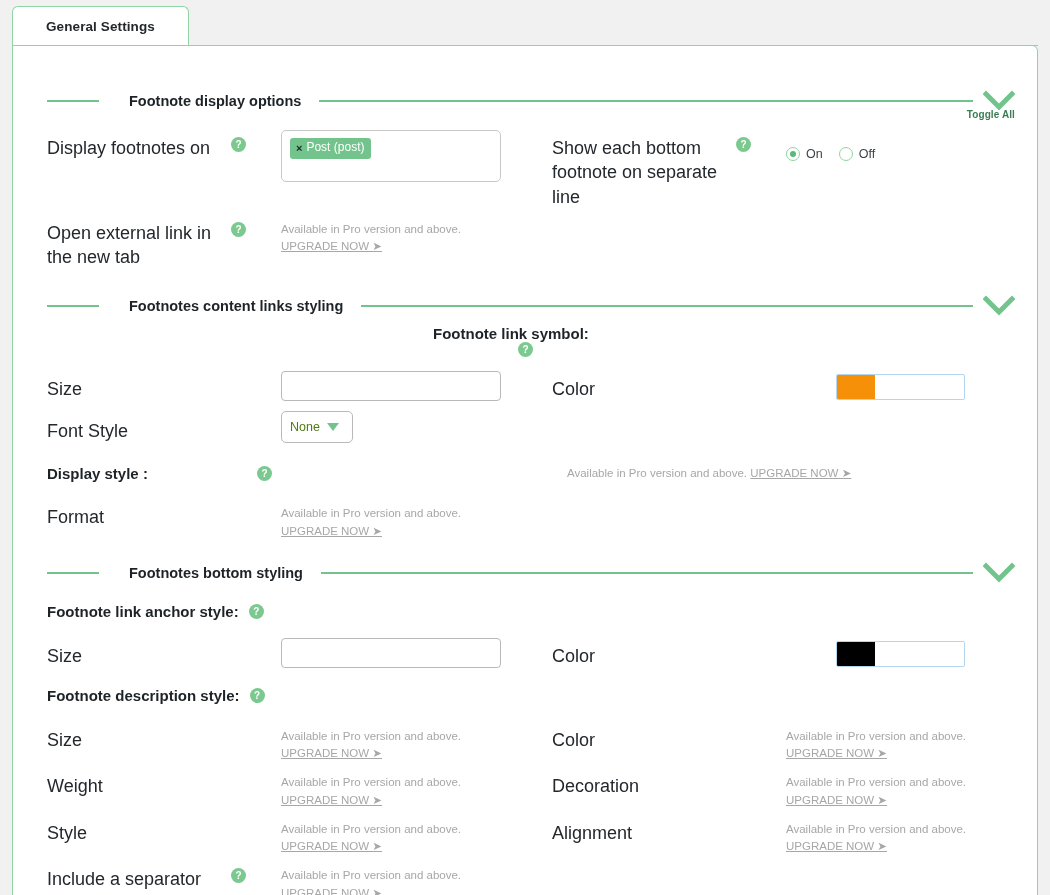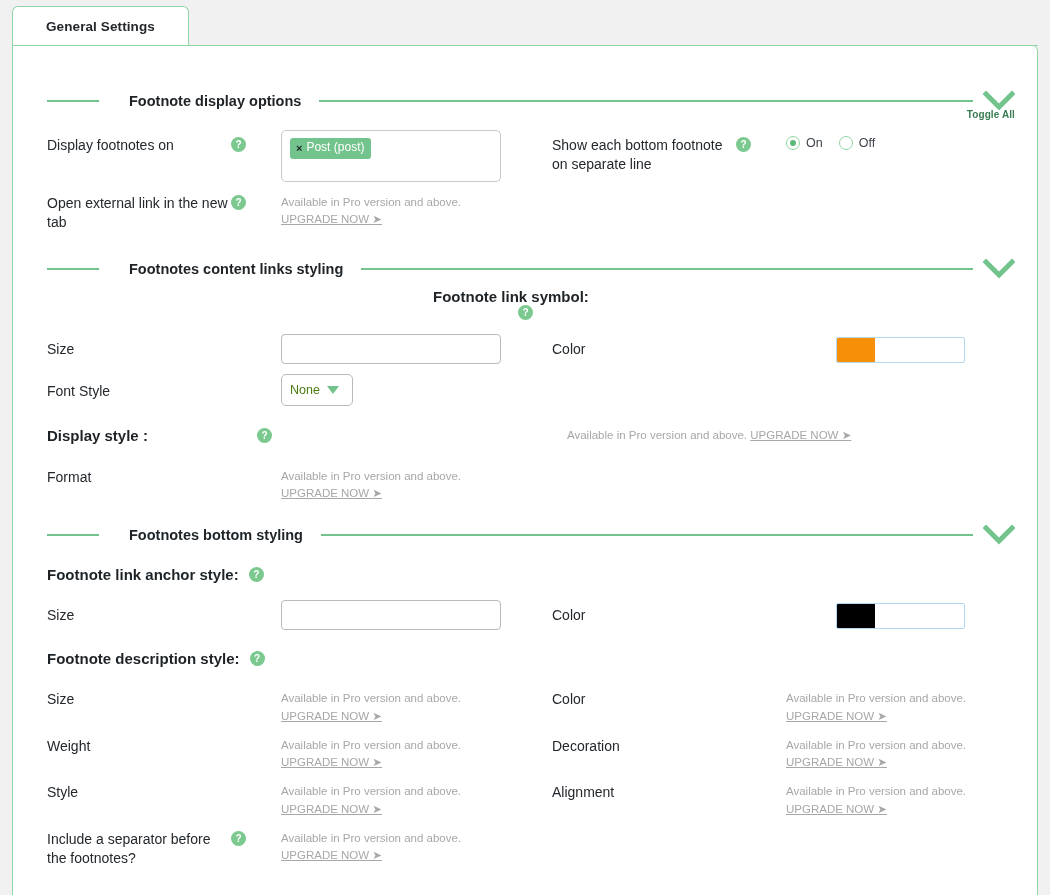--- a/index.html
+++ b/index.html
@@ -127,21 +127,21 @@
     align-items: flex-start;
     min-height: 42px;
   }
   .cell-left  { width: 505px; flex: none; }
   .cell-right { width: 505px; flex: none; }
 
   .lbl {
     width: 200px;
     flex: none;
     padding-left: 16px;
-    font-size: 14px;
+    font-size: 18px;
     color: #23282d;
     line-height: 1.35;
     padding-top: 12px;
   }
 
   .help-col {
     width: 50px;
     flex: none;
     padding-top: 13px;
     display: flex;
@@ -241,21 +241,21 @@
   .selectbox-label { font-size: 12.5px; color: #4d7c0f; }
   .caret {
     margin-left: 7px;
     width: 0; height: 0;
     border-left: 6px solid transparent;
     border-right: 6px solid transparent;
     border-top: 8px solid #72c48c;
   }
 
   
-  .radios { display: flex; align-items: center; gap: 8px; padding-top: 6px; }
+  .radios { display: flex; align-items: center; gap: 8px; padding-top: 6px; margin-top: 11px; }
   .radio-wrap { display: inline-flex; align-items: center; cursor: pointer; }
   .radio {
     width: 14px; height: 14px;
     border: 1px solid #8fd4a3;
     border-radius: 50%;
     background: #fff;
     display: inline-block;
     position: relative;
     flex: none;
   }

